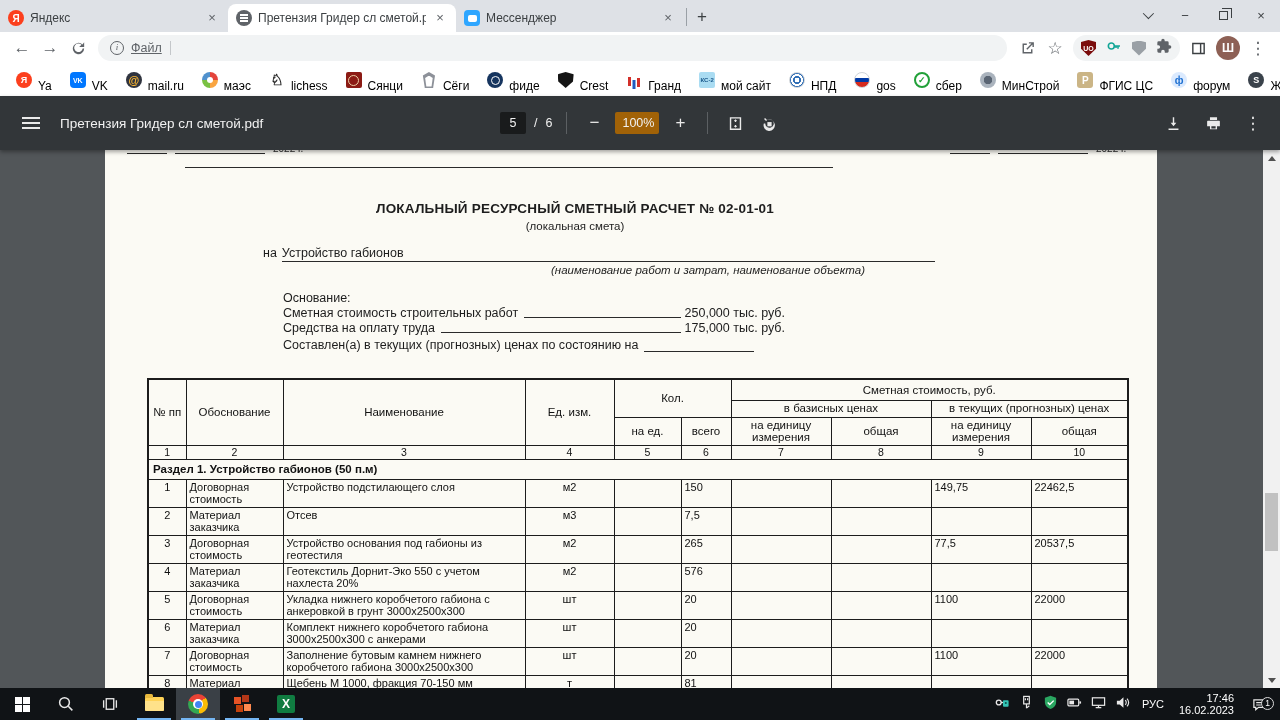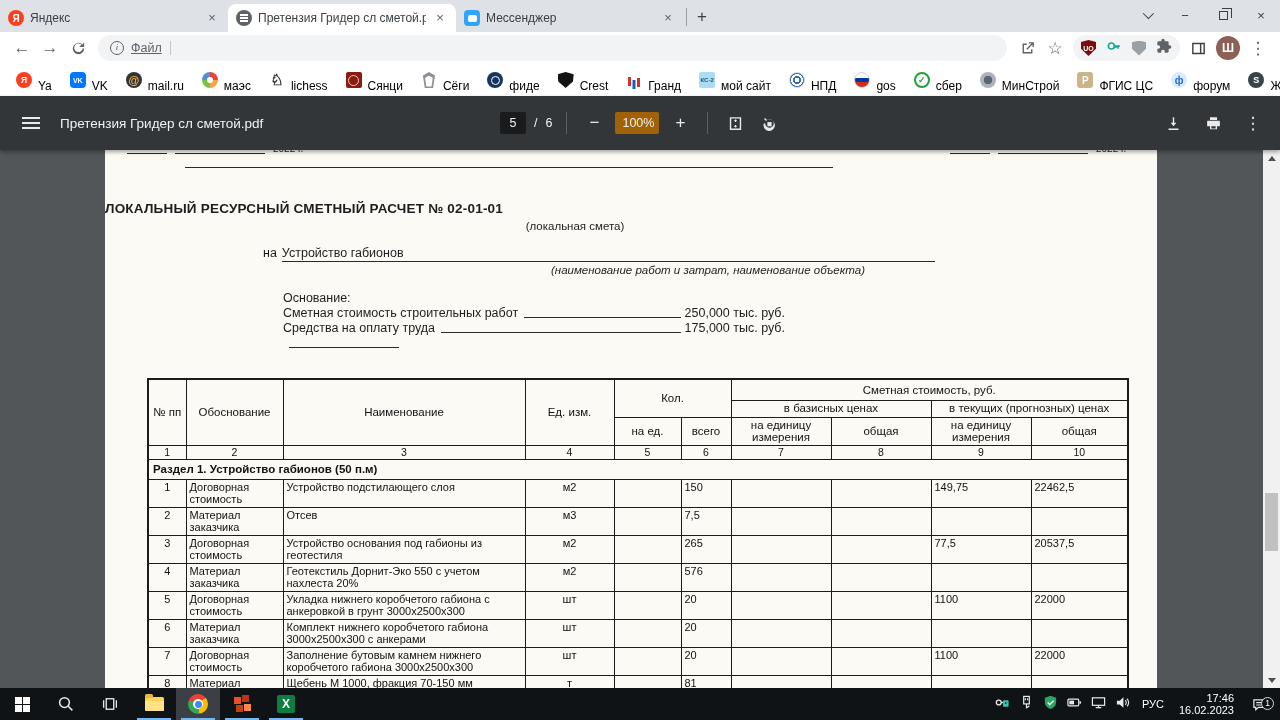--- a/index.html
+++ b/index.html
@@ -93,21 +93,21 @@
   
   .page { position:absolute; left:105px; top:0; width:1052px; height:620px; background:#fbfaf4; color:#1d1d1d; }
   .doc-abs { position:absolute; }
   .uline { border-bottom:1px solid #2a2a2a; display:inline-block; }
   .date-marks { top:-7px; font-size:10px; color:#2a2a2a; display:flex; align-items:flex-end; gap:8px; }
   .date-marks .uline { width:40px; height:10px; }
   .date-marks .uline.w2 { width:90px; }
   .center-line { top:17px; left:80px; width:648px; border-bottom:1.5px solid #2a2a2a; height:0; }
   .caption { font-size:11.5px; font-style:italic; text-align:center; }
   .cap1 { top:21px; left:180px; width:610px; }
-  .doc-title { top:51px; left:0; width:940px; font-size:13.5px; font-weight:bold; letter-spacing:.2px; }
+  .doc-title { top:51px; left:0; width:940px; text-align:center; font-size:13.5px; font-weight:bold; letter-spacing:.2px; }
   .doc-subtitle { top:70px; left:0; width:940px; text-align:center; font-size:11.5px; }
   .subject-line { top:96px; left:158px; width:672px; display:flex; font-size:12.5px; }
   .subject-prefix { margin-right:5px; }
   .subject-fill { flex:1; border-bottom:1px solid #2a2a2a; padding-bottom:1px; }
   .cap2 { top:114px; left:150px; width:610px;text-align:right; }
   .basis { top:141px; left:178px; font-size:12.5px; }
   .money-line { left:178px; width:502px; display:flex; align-items:flex-end; font-size:12.5px; white-space:nowrap; }
   .ml1 { top:156px; } .ml2 { top:171px; }
   .money-fill { flex:1; border-bottom:1px solid #2a2a2a; margin:0 4px 2px 6px; height:10px; }
   .compiled { top:188px; left:178px; display:flex; align-items:flex-end; font-size:12.5px; }
@@ -398,20 +398,21 @@
         <span>Сметная стоимость строительных работ</span>
         <span class="money-fill"></span>
         <span>250,000</span>&nbsp;<span>тыс. руб.</span>
       </div>
       <div class="doc-abs money-line ml2">
         <span>Средства  на оплату труда</span>
         <span class="money-fill"></span>
         <span>175,000</span>&nbsp;<span>тыс. руб.</span>
       </div>
       <div class="doc-abs compiled">
+        <span>Составлен(а) в текущих (прогнозных) ценах по состоянию на</span>
         <span class="compiled-fill"></span>
       </div>
 
       <table class="est">
         <colgroup>
           <col style="width:38px">
             <col style="width:97px">
             <col style="width:242px">
             <col style="width:89px">
           <col style="width:67px">

